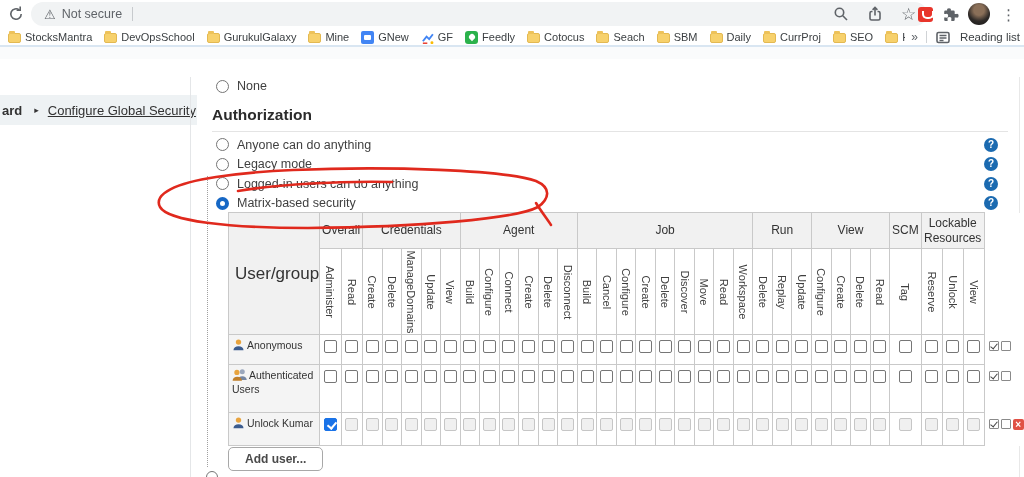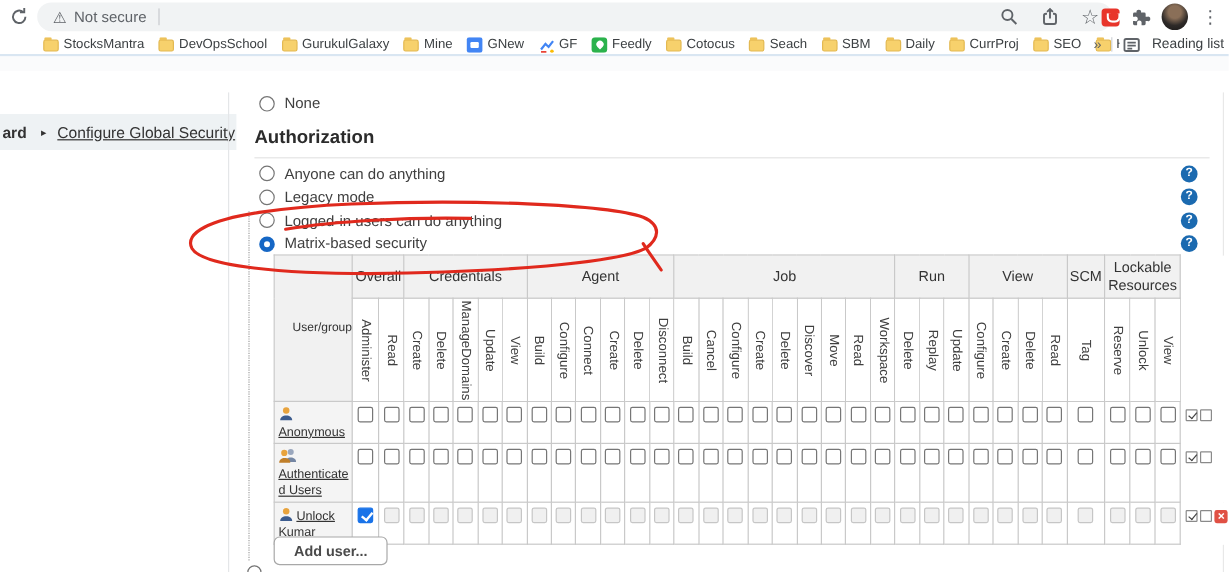--- a/index.html
+++ b/index.html
@@ -24,21 +24,21 @@
   .star { font-size:17px; line-height:1; color:#5f6368; }
   .ext-cluster { position:absolute; right:2px; top:2px; height:24px; display:flex; align-items:center; gap:9px; padding-right:4px; }
   .ext-red { width:15px; height:15px; background:#e8352b; border-radius:3px; position:relative; }
   .ext-red::after { content:""; position:absolute; left:3.5px; top:4px; width:8px; height:6px;
      border:2px solid #fff; border-top:none; border-radius:0 0 5px 5px; }
   .avatar { width:22px; height:22px; border-radius:50%;
      background: radial-gradient(circle at 50% 32%, #8a6f58 0 28%, #2e2a28 60%, #171515 100%); }
   .menu-dots { font-size:15px; color:#5f6368; line-height:1; padding:0 2px; }
   
   .bmrow { position:absolute; left:0; top:28px; width:1024px; height:18px; background:#fff; display:flex; align-items:center; }
-  .bm-items { display:flex; align-items:center; gap:12px; padding-left:8px; overflow:hidden; width:905px;margin-left:28px; }
+  .bm-items { display:flex; align-items:center; gap:12px; padding-left:8px; overflow:hidden; width:905px; }
   .bm-item { display:flex; align-items:center; gap:4px; cursor:pointer; flex:none; }
   .bm-label { font-size:11px; color:#3c4043; white-space:nowrap; }
   .bm-ic { width:13px; height:13px; display:inline-flex; position:relative; flex:none; }
   .ic-folder { height:10px; margin-top:2px; background:var(--folder-yellow,#f7d16c); border:1px solid #e3b952; border-radius:2px; }
   .ic-folder::before { content:""; position:absolute; left:0; top:-3px; width:6px; height:3px;
      background:#edc25a; border-radius:1px 1px 0 0; }
   .ic-gnews { background:var(--gnews-blue,#4285f4); border-radius:2px; }
   .ic-gnews::after { content:""; position:absolute; left:3px; top:4px; width:7px; height:5px; background:#fff; border-radius:1px; }
   .ic-feedly { background:var(--feedly-green,#2bb24c); border-radius:3px; }
   .ic-feedly::after { content:""; position:absolute; left:3.5px; top:3px; width:6px; height:6px;
@@ -68,29 +68,29 @@
   .auth-row { display:flex; align-items:center; gap:8px; height:13.5px; padding-left:4px; }
   .help { margin-left:auto; width:14px; height:14px; border-radius:50%; background:var(--help-icon-blue,#1b6ab0);
      color:#fff; font-size:10px; font-weight:bold; text-align:center; line-height:14px; cursor:pointer; }
   .help::after { content:"?"; }
   .dotline { position:absolute; left:207px; top:176px; height:291px; width:0; border-left:1px dotted #a0a0a0; }
   
   .matrix-wrap { position:absolute; left:228px; top:212px; }
   table.matrix { border-collapse:collapse; table-layout:fixed; }
   .matrix th, .matrix td { border:1px solid #c9c9c9; }
   .matrix th.ctlh, .matrix td.ctl { border:none; background:#fff; }
-  th.corner { background:#f1f1f1; font-weight:normal; font-size:10px; color:#333;
-     text-align:right; padding-left:6px; vertical-align:middle; }
+  th.corner { background:#f1f1f1; font-weight:normal; font-size:17px; color:#333;
+     text-align:left; padding-left:6px; vertical-align:middle; }
   th.ghead { background:#f1f1f1; font-weight:normal; font-size:12px; color:#333; height:36px;
      text-align:center; vertical-align:middle; padding:0 2px; line-height:1.2; }
   th.rot { height:86px; background:#fff; position:relative; padding:0; }
   th.rot span { position:absolute; left:50%; top:50%; transform:translate(-50%,-50%) rotate(90deg);
      white-space:nowrap; font-size:11px; font-weight:normal; color:#3f3f3f; }
   td.namecell { background:#f4f4f4; font-size:10.5px; color:#333; vertical-align:top;
-     padding:3px 2px 2px 3px; line-height:1.3; overflow-wrap:anywhere;text-decoration:underline; }
+     padding:3px 2px 2px 3px; line-height:1.3; overflow-wrap:anywhere; }
   td.namecell svg { vertical-align:-2px; margin-right:2px; }
   td.cellbox { background:#fff; text-align:center; vertical-align:top; padding-top:4px; }
   tbody tr:nth-child(1) td { height:30px; }
   tbody tr:nth-child(2) td { height:48px; }
   tbody tr:nth-child(3) td { height:33px; }
   .cb { display:inline-block; width:13px; height:13px; border:1px solid #767676; border-radius:2px;
      background:#fff; position:relative; cursor:pointer; }
   .cb.checked { background:var(--checked-blue,#1a73e8); border-color:var(--checked-blue,#1a73e8); }
   .cb.checked::after { content:""; position:absolute; left:4px; top:1px; width:4px; height:7px;
      border:solid #fff; border-width:0 2px 2px 0; transform:rotate(40deg); }

